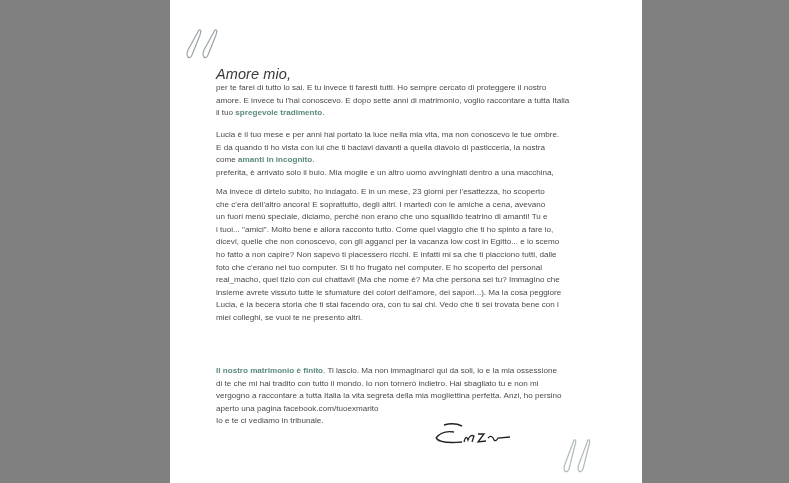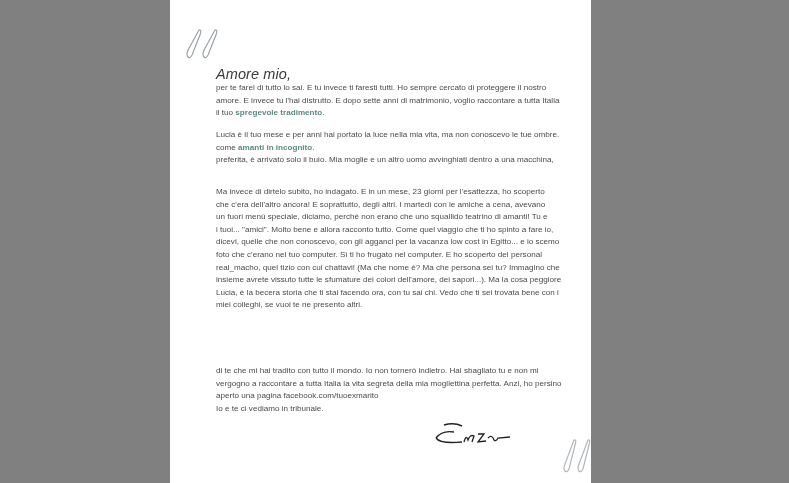--- a/index.html
+++ b/index.html
@@ -1,17 +1,17 @@
 <!DOCTYPE html>
 <html><head>
 <meta charset="utf-8">
 <style>
   html, body { margin:0; padding:0; }
   body { width:789px; height:483px; background:#808080; position:relative; overflow:hidden; font-family:"Liberation Sans", sans-serif; }
-  .page { position:absolute; left:170px; top:0; width:421px; height:483px; background:#ffffff; }
+  .page { position:absolute; left:170px; top:0; width:472px; height:483px; background:#ffffff; }
   .quote { position:absolute; }
   .quote svg { display:block; }
   .q-top { left:15px; top:28px; }
   .q-bot { left:393px; top:438px; }
   .salutation { position:absolute; left:46px; top:66px; font-style:italic; font-size:14.5px; color:#3a3a3a; letter-spacing:0.1px; }
   .para { position:absolute; left:46px; width:372px; font-size:8.1px; line-height:12.6px; color:#4a4a4a; }
   .p1 { top:82px; }
   .p2 { top:129px; }
   .p3 { top:186px; }
   .p4 { top:365px; }
@@ -28,44 +28,47 @@
     <svg width="40" height="32" viewBox="0 0 40 32">
       <path d="M14 2 Q17 1 15 7 L7 27 Q5 31 3 29 Q1 27 3 22 Z" fill="none" stroke="#9aa4a8" stroke-width="1.2"></path>
       <path d="M30 2 Q33 1 31 7 L23 27 Q21 31 19 29 Q17 27 19 22 Z" fill="none" stroke="#9aa4a8" stroke-width="1.2"></path>
     </svg>
   </div>
 
   <div class="salutation">Amore mio,</div>
 
   <div class="para p1">
     <span class="line">per te farei di tutto lo sai. E tu invece ti faresti tutti. Ho sempre cercato di proteggere il nostro</span>
-    <span class="line">amore. E invece tu l'hai distrutto. E dopo sette anni di matrimonio, voglio raccontare a tutta Italia</span>
+    <span class="line">amore. E invece tu l'hai conoscevo. E dopo sette anni di matrimonio, voglio raccontare a tutta Italia</span>
     <span class="line"><span>il tuo </span><span class="em">spregevole tradimento</span><span>.</span></span>
   </div>
 
   <div class="para p2">
     <span class="line">Lucia è il tuo mese e per anni hai portato la luce nella mia vita, ma non conoscevo le tue ombre.</span>
+    <span class="line">E da quando ti ho vista con lui che ti baciavi davanti a quella diavolo di pasticceria, la nostra</span>
     <span class="line"><span>come </span><span class="em">amanti in incognito</span><span>.</span></span>
     <span class="line">preferita, è arrivato solo il buio. Mia moglie e un altro uomo avvinghiati dentro a una macchina,</span>
   </div>
 
   <div class="para p3">
     <span class="line">Ma invece di dirtelo subito, ho indagato. E in un mese, 23 giorni per l'esattezza, ho scoperto</span>
     <span class="line">che c'era dell'altro ancora! E soprattutto, degli altri. I martedì con le amiche a cena, avevano</span>
     <span class="line">un fuori menù speciale, diciamo, perché non erano che uno squallido teatrino di amanti! Tu e</span>
     <span class="line">i tuoi... "amici". Molto bene e allora racconto tutto. Come quel viaggio che ti ho spinto a fare io,</span>
     <span class="line">dicevi, quelle che non conoscevo, con gli agganci per la vacanza low cost in Egitto... e io scemo</span>
+    <span class="line">ho fatto a non capire? Non sapevo ti piacessero ricchi. E infatti mi sa che ti piacciono tutti, dalle</span>
     <span class="line">foto che c'erano nel tuo computer. Sì ti ho frugato nel computer. E ho scoperto del personal</span>
     <span class="line">real_macho, quel tizio con cui chattavi! (Ma che nome è? Ma che persona sei tu? Immagino che</span>
     <span class="line">insieme avrete vissuto tutte le sfumature dei colori dell'amore, dei sapori...). Ma la cosa peggiore</span>
     <span class="line">Lucia, è la becera storia che ti stai facendo ora, con tu sai chi. Vedo che ti sei trovata bene con i</span>
     <span class="line">miei colleghi, se vuoi te ne presento altri.</span>
   </div>
 
   <div class="para p4">
+    <span class="line"><span class="em">Il nostro matrimonio è finito</span><span>. Ti lascio. Ma non immaginarci qui da soli, io e la mia ossessione</span></span>
     <span class="line">di te che mi hai tradito con tutto il mondo. Io non tornerò indietro. Hai sbagliato tu e non mi</span>
     <span class="line">vergogno a raccontare a tutta Italia la vita segreta della mia mogliettina perfetta. Anzi, ho persino</span>
     <span class="line">aperto una pagina facebook.com/tuoexmarito</span>
     <span class="line">Io e te ci vediamo in tribunale.</span>
   </div>
 
   <div class="sig" title="Enzo">
     <svg width="90" height="30" viewBox="0 0 90 30">
       <path d="M12 5 Q22 2 30 6 M4 18 Q10 10 22 12 M4 18 Q8 24 30 22" fill="none" stroke="#222" stroke-width="1.4"></path>
       <path d="M32 22 Q34 14 36 20 Q38 14 42 16 L40 22 M46 14 L52 14 L46 22 L54 21 M56 18 Q60 14 62 20 Q64 22 66 18 L78 17" fill="none" stroke="#222" stroke-width="1.3"></path>

